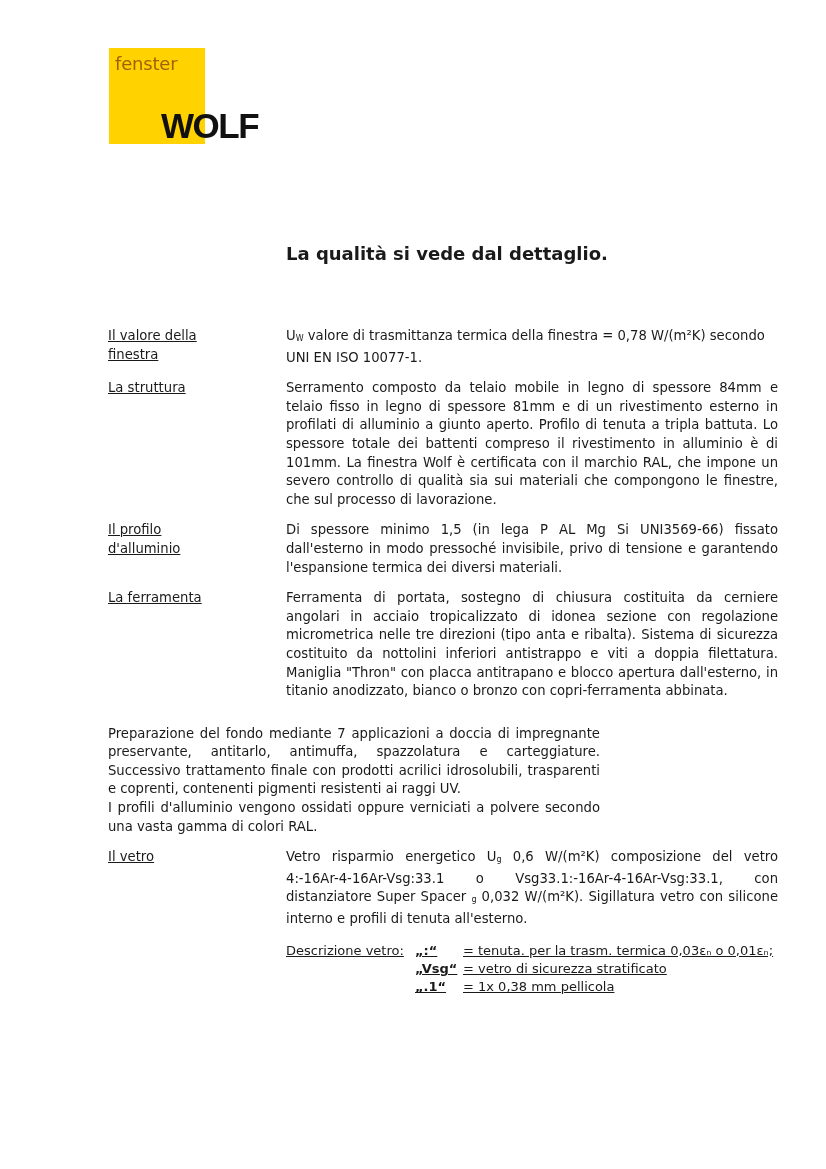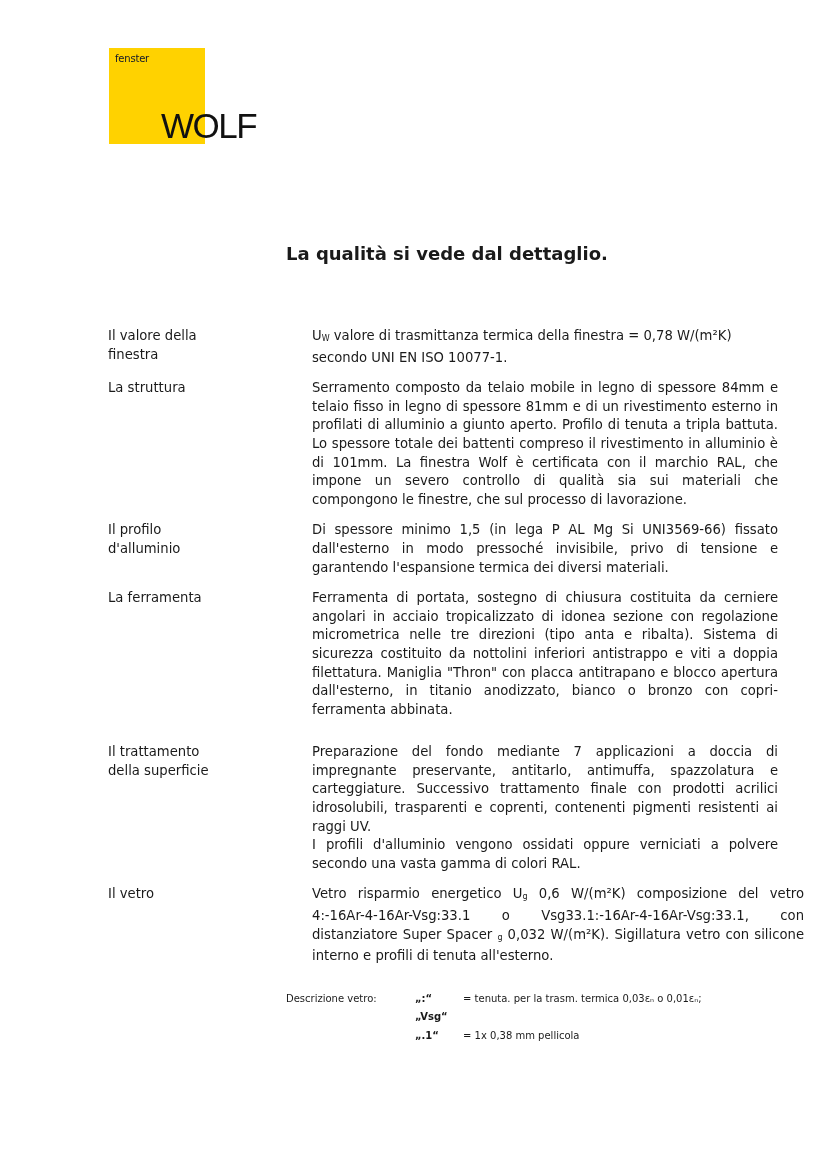--- a/index.html
+++ b/index.html
@@ -2,35 +2,35 @@
 <html><head>
 <meta charset="utf-8">
 <style>
   html, body { margin: 0; padding: 0; background: #ffffff; }
   body {
     width: 826px; height: 1169px; position: relative; overflow: hidden;
     font-family: "DejaVu Sans", sans-serif; color: #1a1a1a;
   }
   .logo { position: absolute; left: 109px; top: 48px; width: 168px; height: 96px; }
   .logo-yellow { position: absolute; left: 0; top: 0; width: 96px; height: 96px; background: #FFD200; }
-  .logo-fenster { position: absolute; left: 6px; top: 5px; font-size: 10px; color: #0f172a; letter-spacing: -0.2px; }
+  .logo-fenster { position: absolute; left: 6px; top: 5px; font-size: 18px; color: #a16207; letter-spacing: -0.2px; }
   .logo-wolf {
-    position: absolute; left: 52px; top: 60px; font-size: 35px; font-weight: normal;
+    position: absolute; left: 52px; top: 60px; font-size: 35px; font-weight: bold;
     color: #111; letter-spacing: -1.5px; line-height: 1; font-family: "Liberation Sans", sans-serif;
   }
   .intro { position: absolute; left: 286px; top: 244px; width: 492px; font-weight: bold; font-size: 18px; line-height: 19px; }
   .intro p { margin: 0 0 10px 0; }
   .intro em { font-style: italic; }
   .sections { position: absolute; left: 108px; top: 327px; width: 670px; }
   .row { display: flex; margin-bottom: 12px; }
-  .label { width: 178px; flex: none; font-size: 13.2px; line-height: 18.6px; }
-  .text { width: 492px; font-size: 13.2px; line-height: 18.6px; text-align: justify; margin-left: 26px; }
+  .label { width: 178px; flex: none; font-size: 13.2px; line-height: 18.6px; text-decoration: underline; }
+  .text { width: 492px; font-size: 13.2px; line-height: 18.6px; text-align: justify; }
   .text.left { text-align: left; }
   sub, .sub { font-size: 8px; vertical-align: -1px; }
-  .glass { margin-top: 24px; font-size: 10px; line-height: 18.4px; }
+  .glass { margin-top: 13px; font-size: 13px; line-height: 18.4px; text-decoration: underline; }
   .glass-row { display: flex; }
   .glass-cap { width: 129px; flex: none; }
   .glass-key { width: 48px; flex: none; }
   .glass-key b { font-weight: bold; }
   .glass-val { flex: 1; }
 </style>
 </head>
 <body>
 
 <div class="logo">
@@ -72,24 +72,20 @@
     <div class="label">
       <div>La ferramenta</div>
     </div>
     <div class="text">Ferramenta di portata, sostegno di chiusura costituita da cerniere angolari in acciaio tropicalizzato di idonea sezione con regolazione micrometrica nelle tre direzioni (tipo anta e ribalta). Sistema di sicurezza costituito da nottolini inferiori antistrappo e viti a doppia filettatura. Maniglia "Thron" con placca antitrapano e blocco apertura dall'esterno, in titanio anodizzato, bianco o bronzo con copri-ferramenta abbinata.</div>
   </div>
 
   <div class="row">
   </div>
 
   <div class="row">
-    <div class="label">
-      <div>Il trattamento</div>
-      <div>della superficie</div>
-    </div>
     <div class="text">
       <div>Preparazione del fondo mediante 7 applicazioni a doccia di impregnante preservante, antitarlo, antimuffa, spazzolatura e carteggiature. Successivo trattamento finale con prodotti acrilici idrosolubili, trasparenti e coprenti, contenenti pigmenti resistenti ai raggi UV.</div>
       <div>I profili d'alluminio vengono ossidati oppure verniciati a polvere secondo una vasta gamma di colori RAL.</div>
     </div>
   </div>
 
   <div class="row">
     <div class="label">
       <div>Il vetro</div>
     </div>
@@ -98,20 +94,21 @@
 
       <div class="glass">
         <div class="glass-row">
           <div class="glass-cap">Descrizione vetro:</div>
           <div class="glass-key"><b>„:“</b></div>
           <div class="glass-val">= tenuta. per la trasm. termica 0,03εₙ o 0,01εₙ;</div>
         </div>
         <div class="glass-row">
           <div class="glass-cap"></div>
           <div class="glass-key"><b>„Vsg“</b></div>
+          <div class="glass-val">= vetro di sicurezza stratificato</div>
         </div>
         <div class="glass-row">
           <div class="glass-cap"></div>
           <div class="glass-key"><b>„.1“</b></div>
           <div class="glass-val">= 1x 0,38 mm pellicola</div>
         </div>
       </div>
     </div>
   </div>
 

